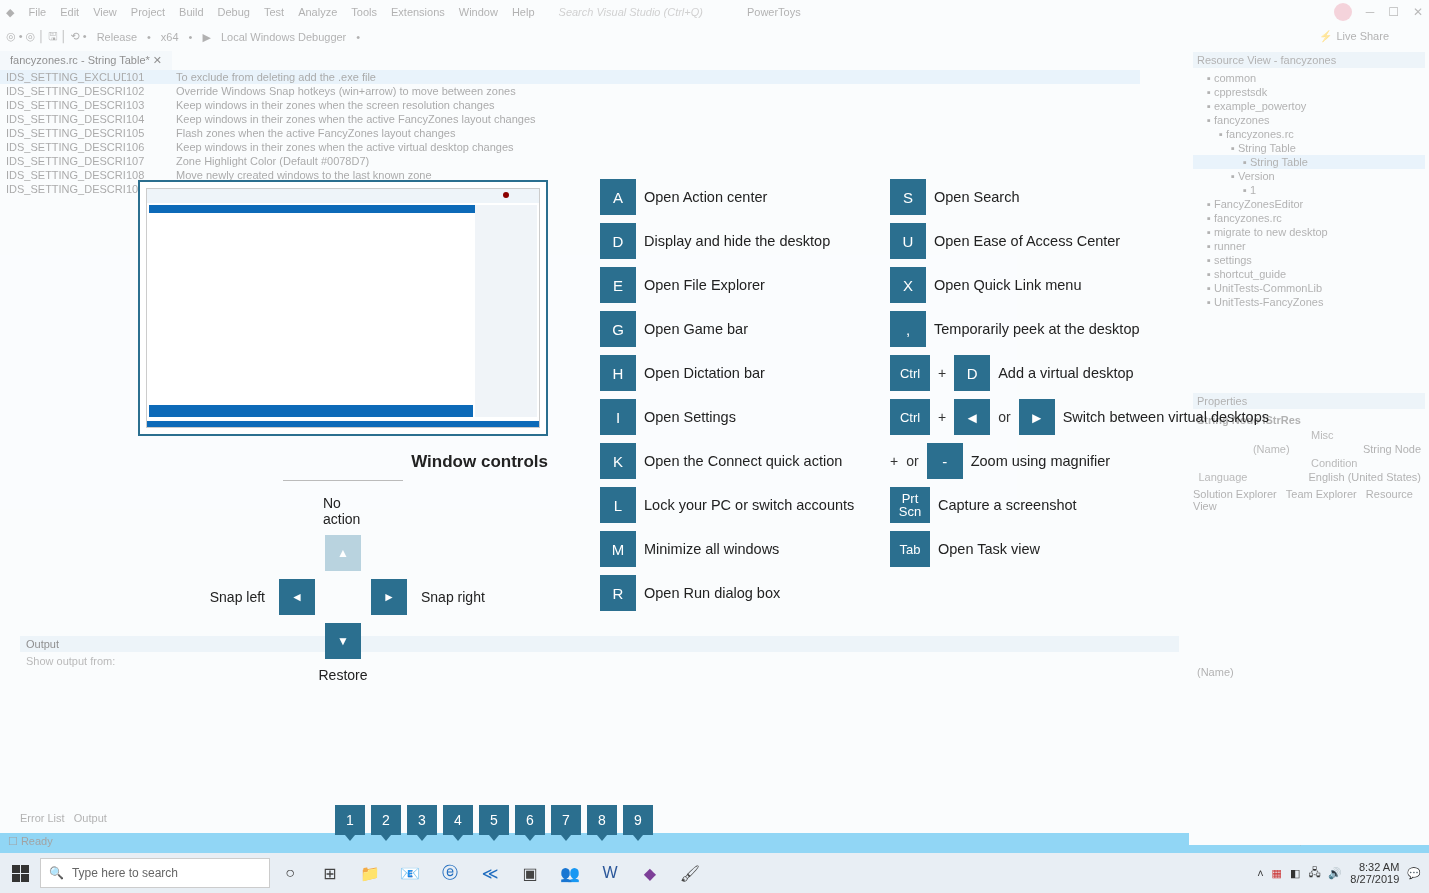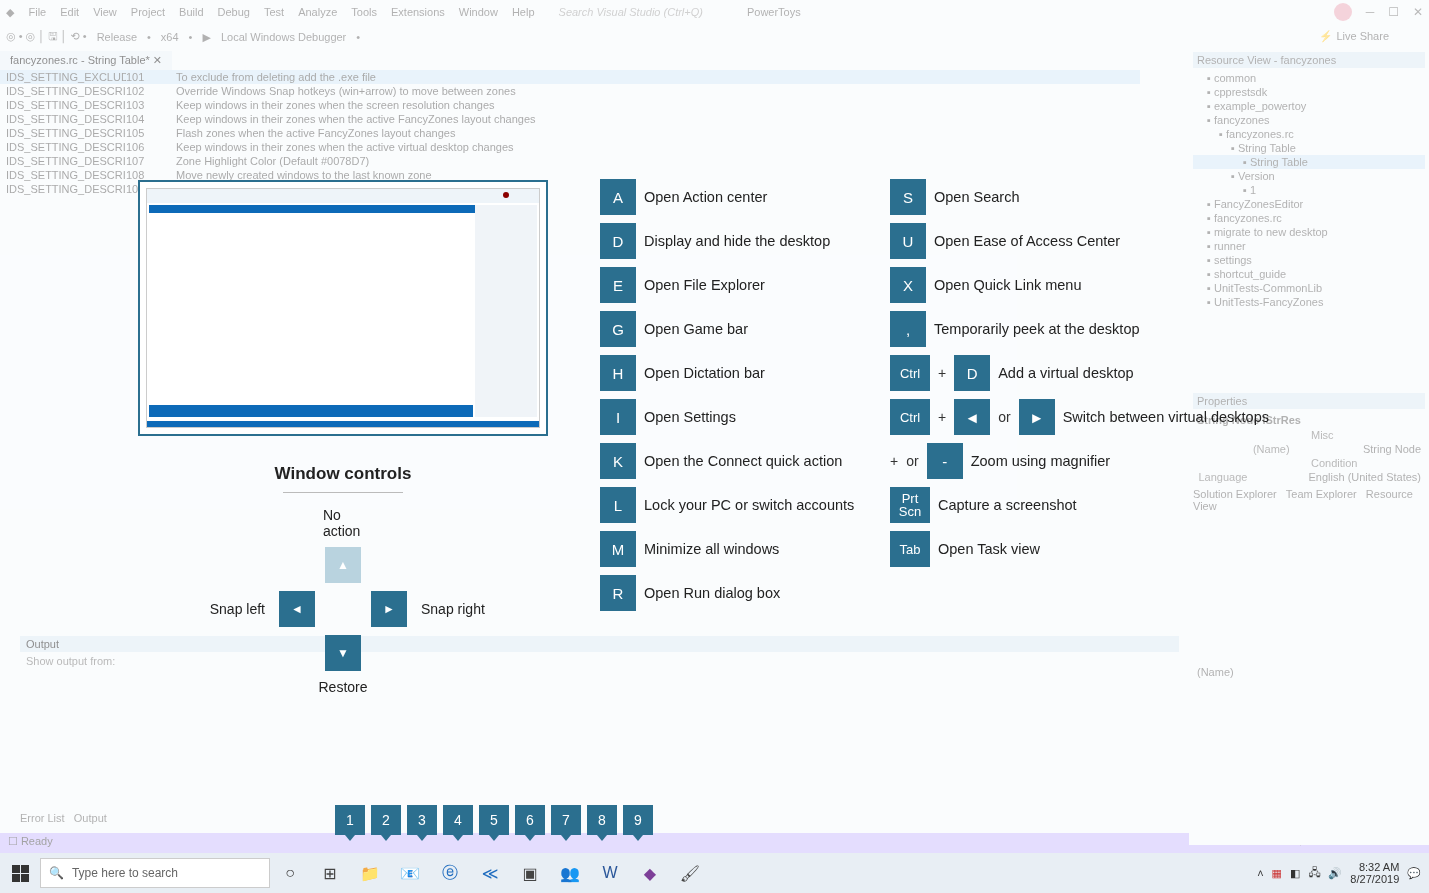--- a/index.html
+++ b/index.html
@@ -12,21 +12,21 @@
 .vs-tab { padding: 3px 10px; font-size: 11px; background: #e8f0f7; display: inline-block; text-align: right; }
 .vs-table { font-size: 11px; color: #444; }
 .vs-table-header { display: flex; padding: 2px 6px; background: #f0f4f8; }
 .vs-table-header span:nth-child(1){ width: 120px;}
 .vs-table-header span:nth-child(2){ width: 50px;}
 .vs-table-row { display: flex; padding: 1px 6px; }
 .vs-table-row.sel { background: #cfe6f7; }
 .vs-table-row span:nth-child(1){ width: 120px; overflow:hidden;}
 .vs-table-row span:nth-child(2){ width: 50px;}
 .vs-output-header { background: #d9e7f3; padding: 2px 6px; font-size: 11px; }
-.vs-status { position: absolute; bottom: 40px; left:0; right:0; height: 20px; background: #c4b5fd; font-size:11px; padding:2px 8px; color:#333;}
+.vs-status { position: absolute; bottom: 40px; left:0; right:0; height: 20px; background: #0ea5e9; font-size:11px; padding:2px 8px; color:#333;}
 .vs-right-panel { position: absolute; right: 0; top: 48px; width: 240px; bottom: 48px; background:#f5f9fc; font-size:11px; color:#555; padding:4px;}
 .vs-right-panel .hdr { background:#d9e7f3; padding:2px 4px; margin-bottom:3px;}
 .vs-tree-item { padding:1px 0 1px 14px; }
 .vs-tree-item.l2{ padding-left:26px;}
 .vs-tree-item.l3{ padding-left:38px;}
 .vs-tree-item.l4{ padding-left:50px;}
 .vs-tree-item.sel{ background:#cfe6f7;}
 .vs-props { margin-top: 84px; font-size:11px;}
 .vs-props .row{ display:flex; padding:1px 4px;justify-content:flex-end;}
 .vs-props .row span:first-child{ width:110px; color:#666;}
@@ -41,21 +41,21 @@
 .thumb-panel { left: 138px; top: 180px; width: 410px; }
 .thumb-img { width: 410px; height: 256px; border: 2px solid #2b6f8f; background: #fff; position: relative; overflow: hidden; }
 .thumb-ide { position: absolute; inset: 6px; background: #fff; border:1px solid #ccc; font-size:5px; }
 .thumb-ide .t-top{ height:14px; background:#eef4f9;}
 .thumb-ide .t-sel{ height:8px; background:#0d6ab8; margin:2px;}
 .thumb-ide .t-right{ position:absolute; right:2px; top:16px; bottom:10px; width:62px; background:#f0f4f8;}
 .thumb-ide .t-bottom{ position:absolute; left:2px; right:66px; bottom:10px; height:12px; background:#0d6ab8;}
 .thumb-ide .t-status{ position:absolute; left:0; right:0; bottom:0; height:6px; background:#0d6ab8;}
 .thumb-ide .t-red{ position:absolute; top:3px; right:30px; width:6px; height:6px; background:#8b0000; border-radius:50%;}
 
-.wc-title { text-align: center; font-weight: 600; font-size: 17px; margin-top: 28px; color: #222; }
+.wc-title { text-align: right; font-weight: 600; font-size: 17px; margin-top: 16px; color: #222; }
 .wc-sep { width: 120px; height: 1px; background: #bbb; margin: 8px auto 14px; }
 .wc-grid { display: grid; grid-template-columns: 1fr 40px 40px 40px 1fr; grid-template-rows: auto 40px auto 40px auto; gap: 6px; justify-items: center; align-items: center; font-size: 14px; color: #222;}
 .wc-text{ font-size:14px; color:#222; }
 .key-square { width: 36px; height: 36px; background: #2b6f8f; color:#fff; display:flex; align-items:center; justify-content:center; font-size:12px;}
 .key-square.faded{ background:#b9d3df;}
 .wc-grid .up{ grid-column:3; grid-row:2;}
 .wc-grid .left{ grid-column:2; grid-row:3;}
 .wc-grid .right{ grid-column:4; grid-row:3;}
 .wc-grid .down{ grid-column:3; grid-row:4;}
 .wc-grid .t-top{ grid-column:3; grid-row:1;}

